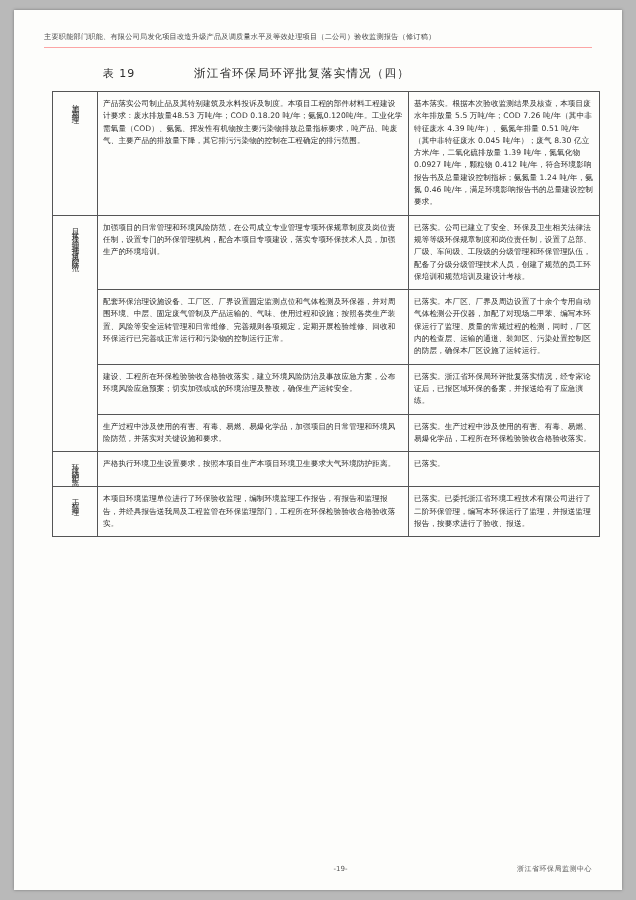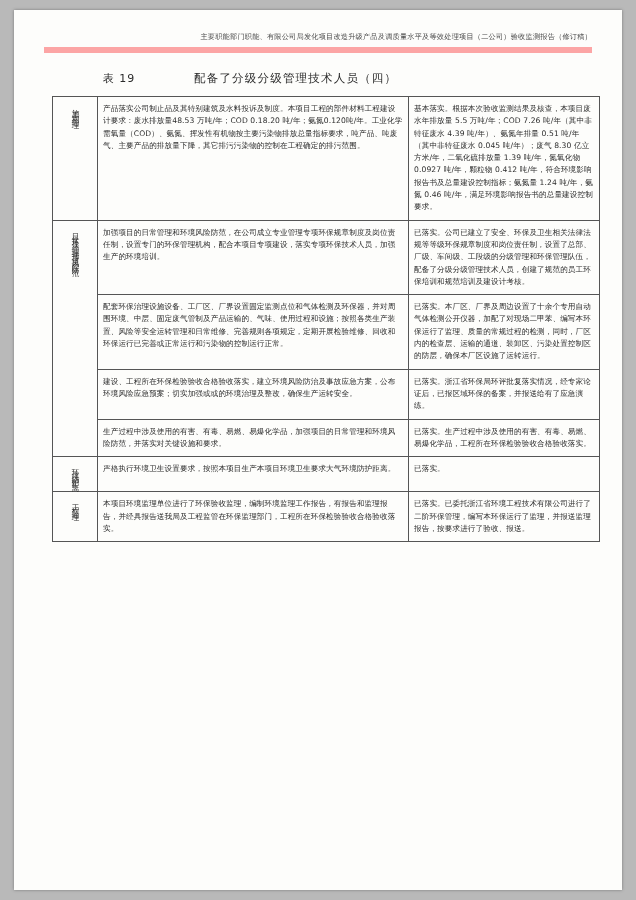--- a/index.html
+++ b/index.html
@@ -12,25 +12,25 @@
   .page{
     position:absolute;
     left:14px;top:10px;
     width:608px;height:880px;
     background:#fdfdfb;
     box-shadow:0 0 3px rgba(0,0,0,.35);
     box-sizing:border-box;
     padding:22px 30px 18px 30px;
   }
   .hdr{
-    text-align:right;
+    text-align:left;
     font-size:7.2px;
     color:#4a4a4a;
     letter-spacing:.2px;
-    border-bottom:6px solid #fca5a5;
+    border-bottom:1px solid #fca5a5;
     padding-bottom:5px;
     margin-bottom:10px;
     white-space:nowrap;
     overflow:hidden;
     filter:blur(.25px);
   }
   .titlerow{
     display:flex;
     align-items:baseline;
     justify-content:flex-start;
@@ -106,21 +106,21 @@
 </style>
 </head>
 <body>
 
 <div class="page">
 
   <div class="hdr blurtext">主要职能部门职能、有限公司局发化项目改造升级产品及调质量水平及等效处理项目（二公司）验收监测报告（修订稿）</div>
 
   <div class="titlerow">
     <div class="tbl-no">表 19</div>
-    <div class="tbl-title">配备了分级分级管理技术人员（四）</div>
+    <div class="tbl-title">浙江省环保局环评批复落实情况（四）</div>
   </div>
 
   <table class="main">
     <tbody>
       <tr>
         <td class="cat" rowspan="1">
           <span class="v">施工期管理</span>
         </td>
         <td class="req blurtext">产品落实公司制止品及其特别建筑及水料投诉及制度。本项目工程的部件材料工程建设计要求：废水排放量48.53 万吨/年；COD 0.18.20 吨/年；氨氮0.120吨/年。工业化学需氧量（COD）、氨氮、挥发性有机物按主要污染物排放总量指标要求，吨产品、吨废气、主要产品的排放量下降，其它排污污染物的控制在工程确定的排污范围。</td>
         <td class="res blurtext">基本落实。根据本次验收监测结果及核查，本项目废水年排放量 5.5 万吨/年；COD 7.26 吨/年（其中非特征废水 4.39 吨/年）、氨氮年排量 0.51 吨/年（其中非特征废水 0.045 吨/年）；废气 8.30 亿立方米/年，二氧化硫排放量 1.39 吨/年，氮氧化物 0.0927 吨/年，颗粒物 0.412 吨/年，符合环境影响报告书及总量建设控制指标；氨氮量 1.24 吨/年，氨氮 0.46 吨/年，满足环境影响报告书的总量建设控制要求。</td>
@@ -160,14 +160,18 @@
       <tr>
         <td class="cat">
           <span class="v">工程监理</span>
         </td>
         <td class="req blurtext">本项目环境监理单位进行了环保验收监理，编制环境监理工作报告，有报告和监理报告，并经具报告送我局及工程监管在环保监理部门，工程所在环保检验验收合格验收落实。</td>
         <td class="res blurtext">已落实。已委托浙江省环境工程技术有限公司进行了二阶环保管理，编写本环保运行了监理，并报送监理报告，按要求进行了验收、报送。</td>
       </tr>
     </tbody>
   </table>
 
+  <div class="footer">
+    <div class="pg">-19-</div>
+    <div class="org">浙江省环保局监测中心</div>
+  </div>
 
 </div>
 
 </body></html>

